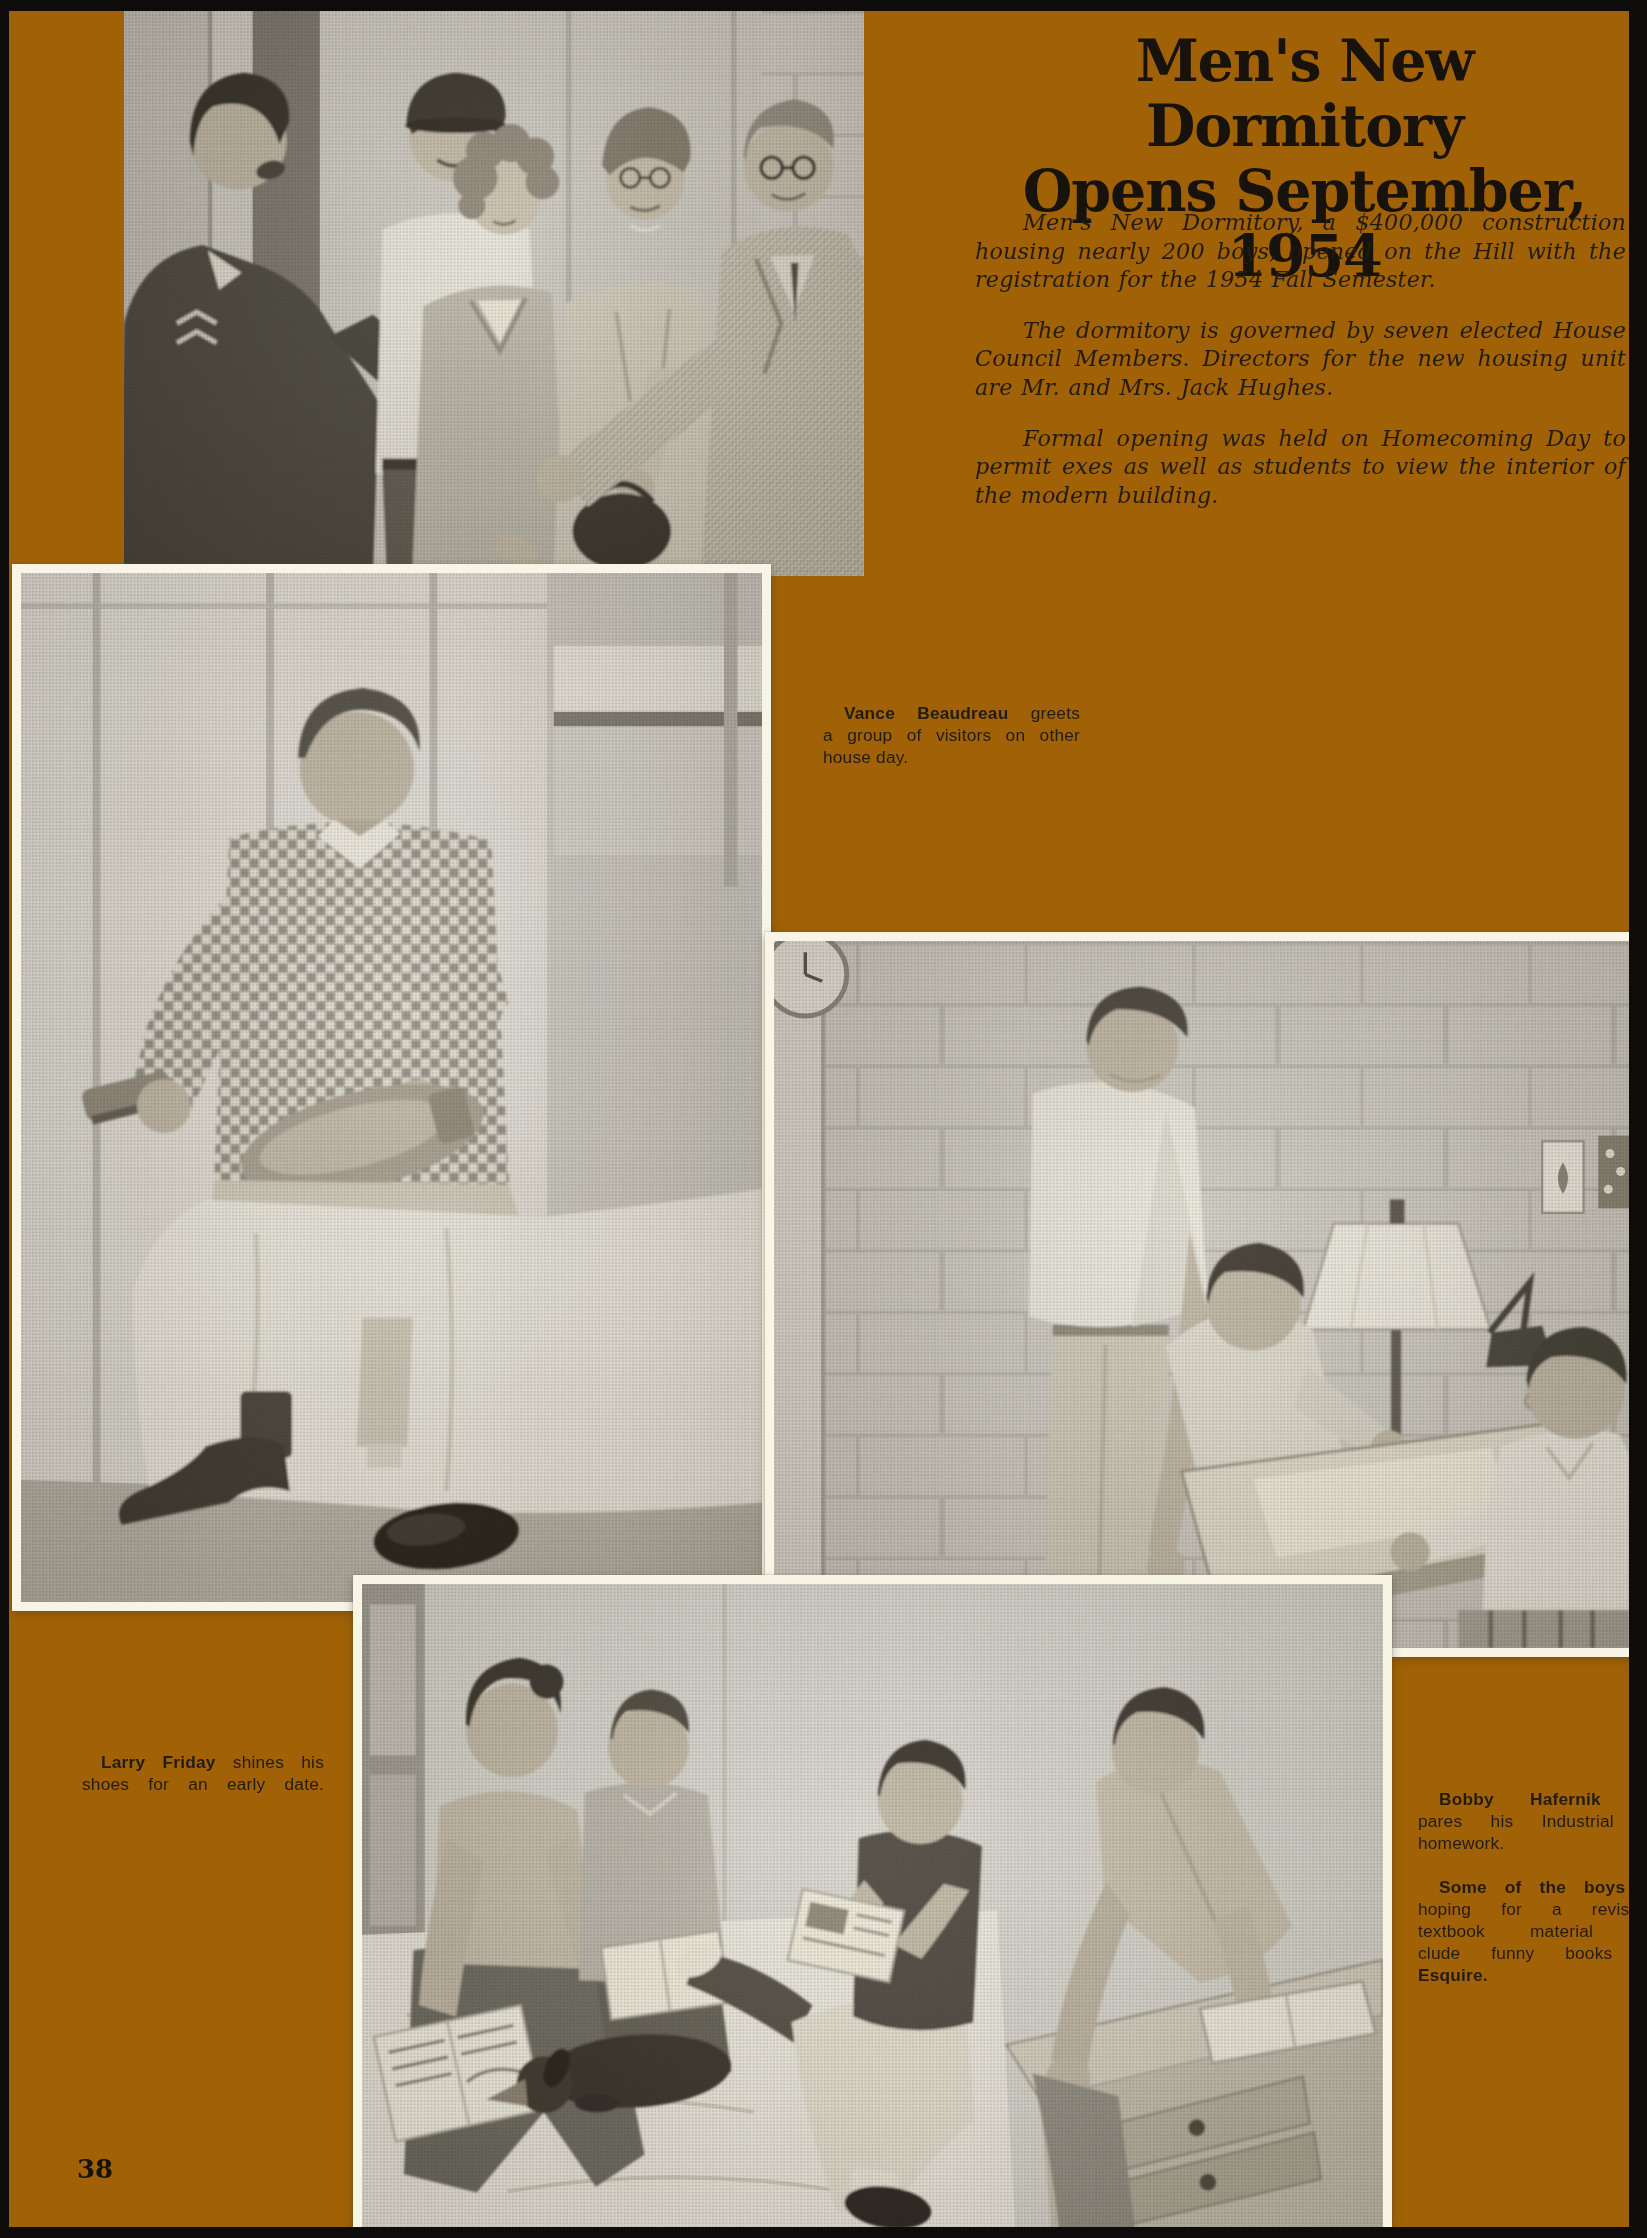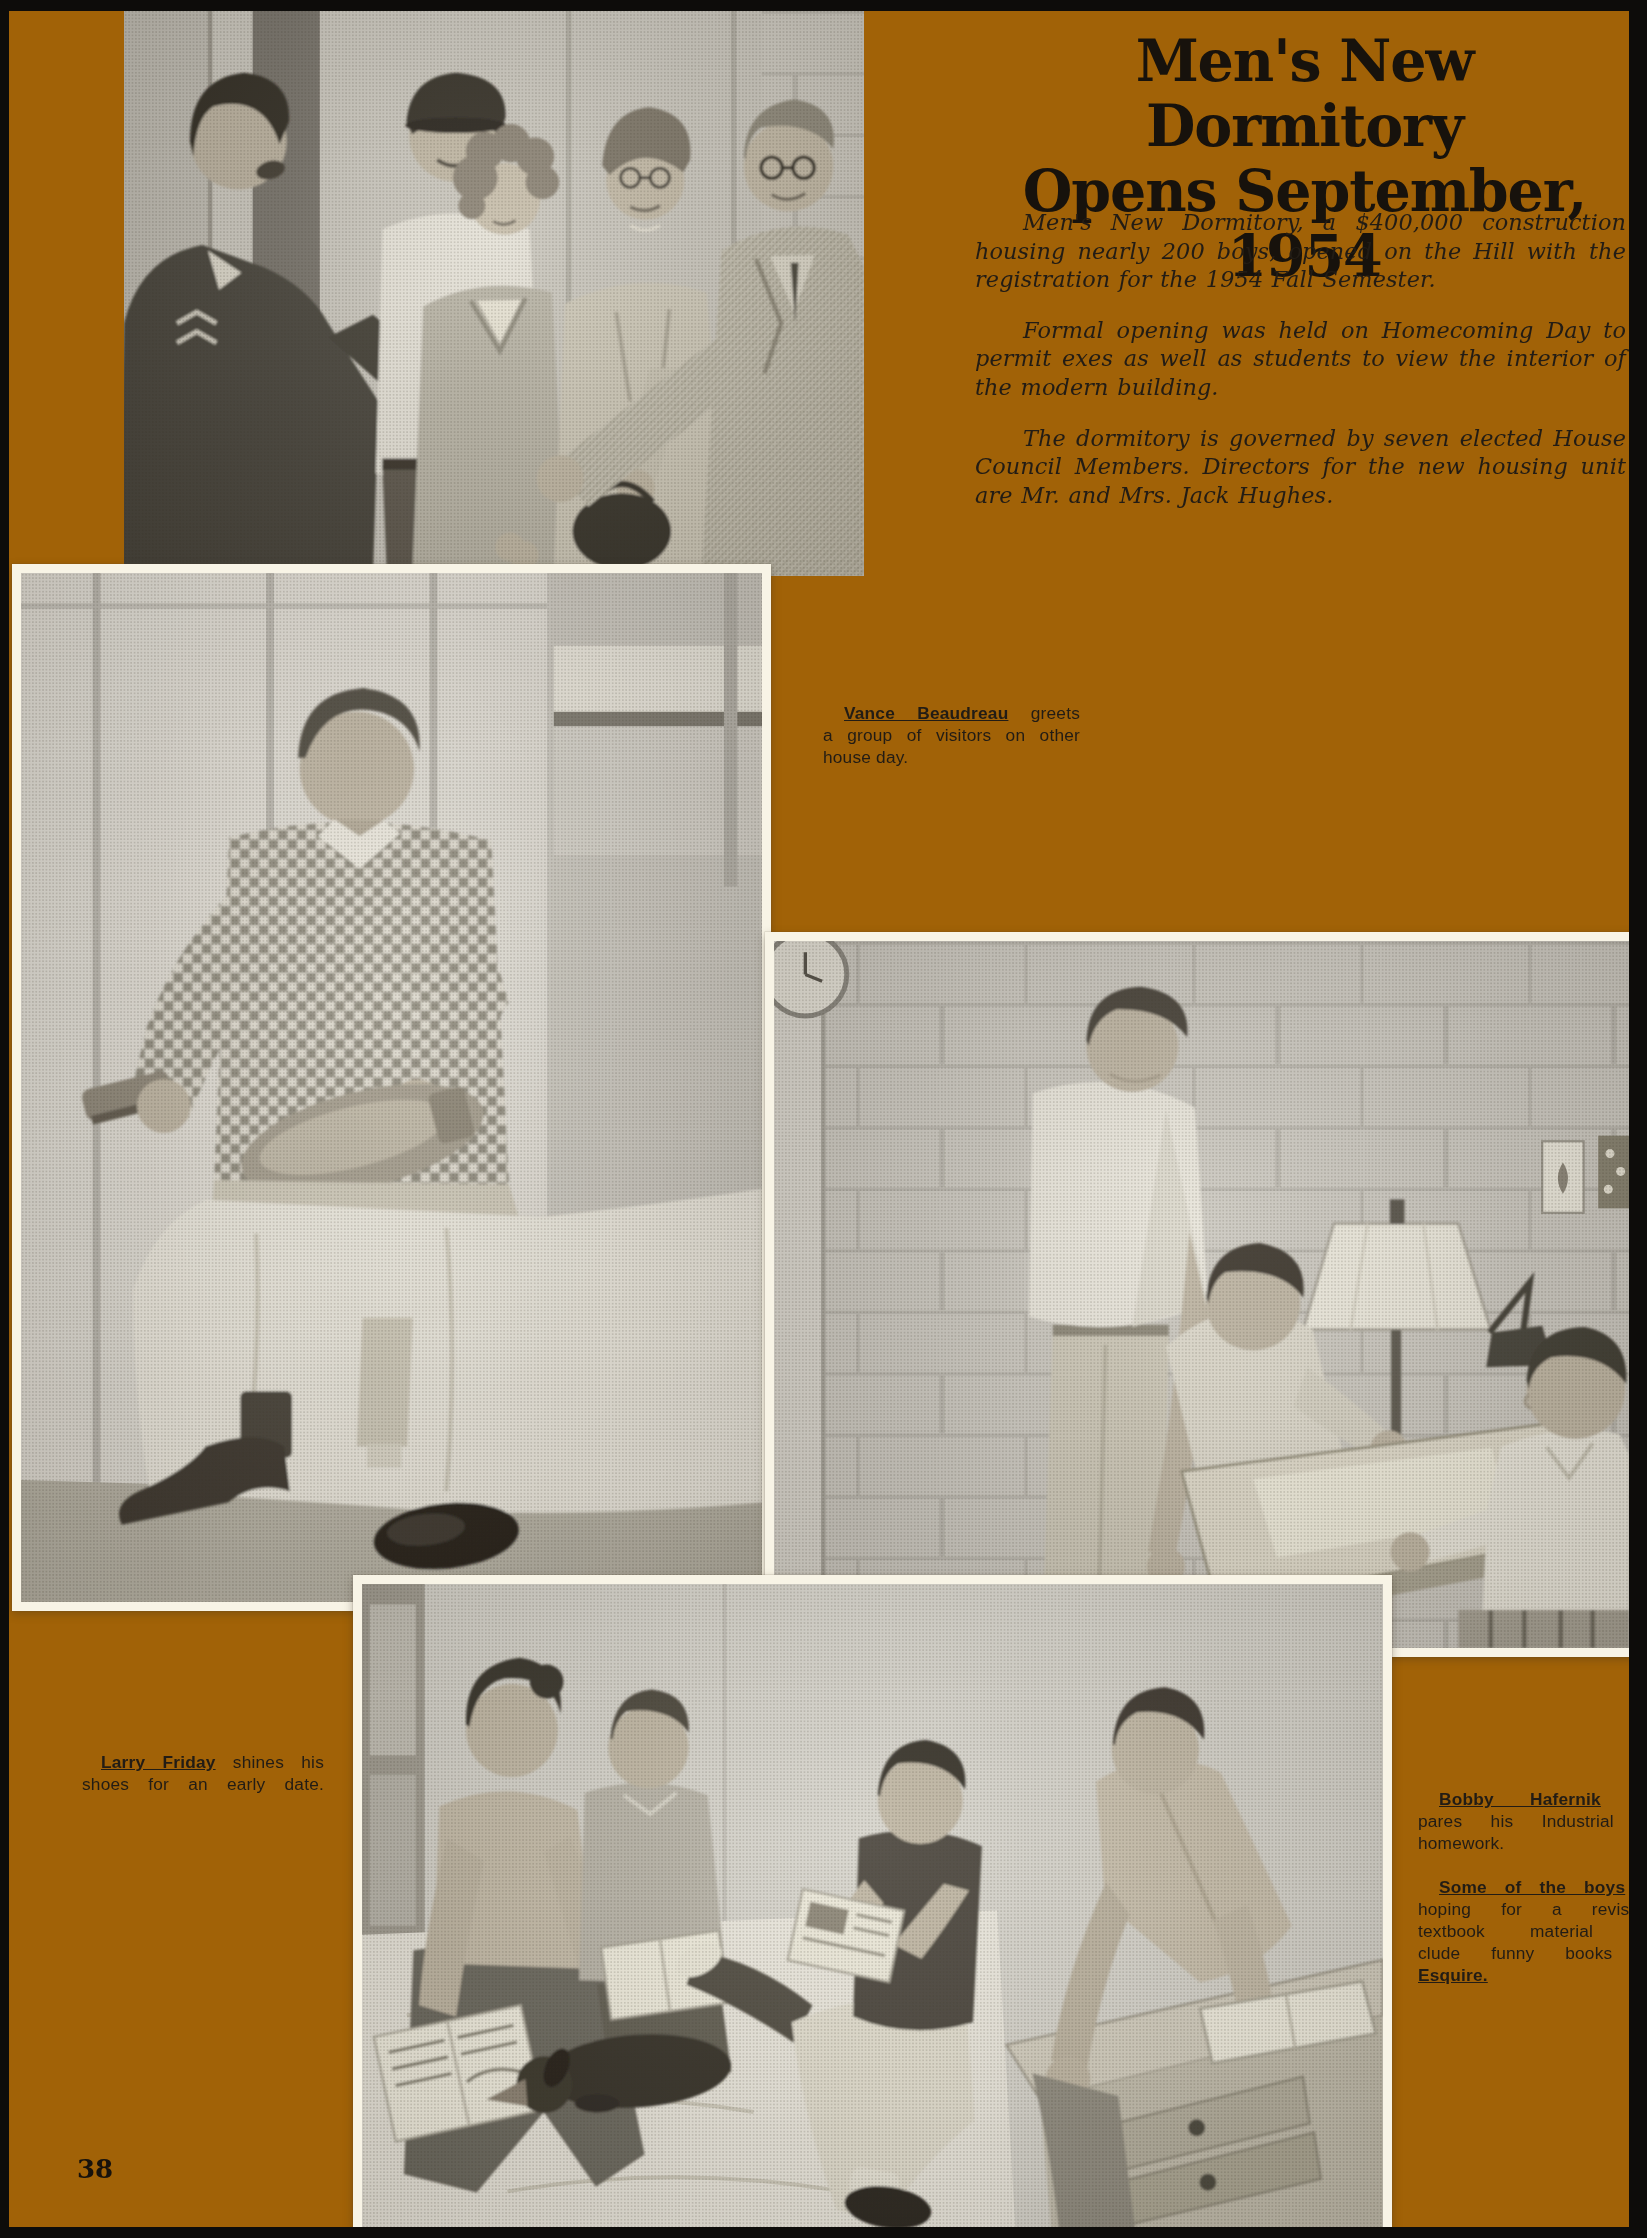--- a/index.html
+++ b/index.html
@@ -24,21 +24,21 @@
         font-family:"DejaVu Serif","Liberation Serif",serif;font-weight:700;
         font-size:57px;line-height:65px;color:#17120c;letter-spacing:-1.1px;}
   
   #article{left:975px;top:208px;width:651px;z-index:5;color:#221c15;
         font-family:"DejaVu Serif","Liberation Serif",serif;
         font-size:22.4px;line-height:28.5px;letter-spacing:0.1px;word-spacing:1.4px;font-style:italic;}
   #article p{margin:0 0 22.4px 0;text-indent:48px;text-align:justify;}
   
   .caption{position:absolute;z-index:5;color:#221c15;font-size:17.3px;line-height:22px;
         letter-spacing:0.2px;font-family:"Liberation Sans",sans-serif;}
-  .caption b{font-weight:700;text-decoration:underline;}
+  .caption b{font-weight:700;}
   .cline{text-align:justify;text-align-last:justify;}
   .cline.last{text-align-last:left;}
   .ind1{text-indent:21px;}
   
   #pagenum{left:77px;top:2154px;z-index:5;font-family:"DejaVu Serif","Liberation Serif",serif;
         font-weight:700;font-size:26px;color:#17120c;text-align:right;}
 </style>
 </head>
 <body>
 
@@ -346,22 +346,22 @@
     </div>
   </div>
 
   <div id="headline" class="abs">
     <div>Men's New Dormitory</div>
     <div>Opens September, 1954</div>
   </div>
 
   <div id="article" class="abs">
     <p>Men's New Dormitory, a $400,000 construction housing nearly 200 boys, opened on the Hill with the registration for the 1954 Fall Semester.</p>
+    <p>The dormitory is governed by seven elected House Council Members. Directors for the new housing unit are Mr. and Mrs. Jack Hughes.</p>
     <p>Formal opening was held on Homecoming Day to permit exes as well as students to view the interior of the modern building.</p>
-    <p>The dormitory is governed by seven elected House Council Members. Directors for the new housing unit are Mr. and Mrs. Jack Hughes.</p>
   </div>
 
   <div class="caption" style="left:823px;top:702px;width:257px">
     <div class="cline ind1"><b>Vance Beaudreau</b><span> greets</span></div>
     <div class="cline">a group of visitors on other</div>
     <div class="cline last">house day.</div>
   </div>
 
   <div class="caption" style="left:82px;top:1751px;width:242px">
     <div class="cline" style="text-indent:19px"><b>Larry Friday</b><span> shines his</span></div>

